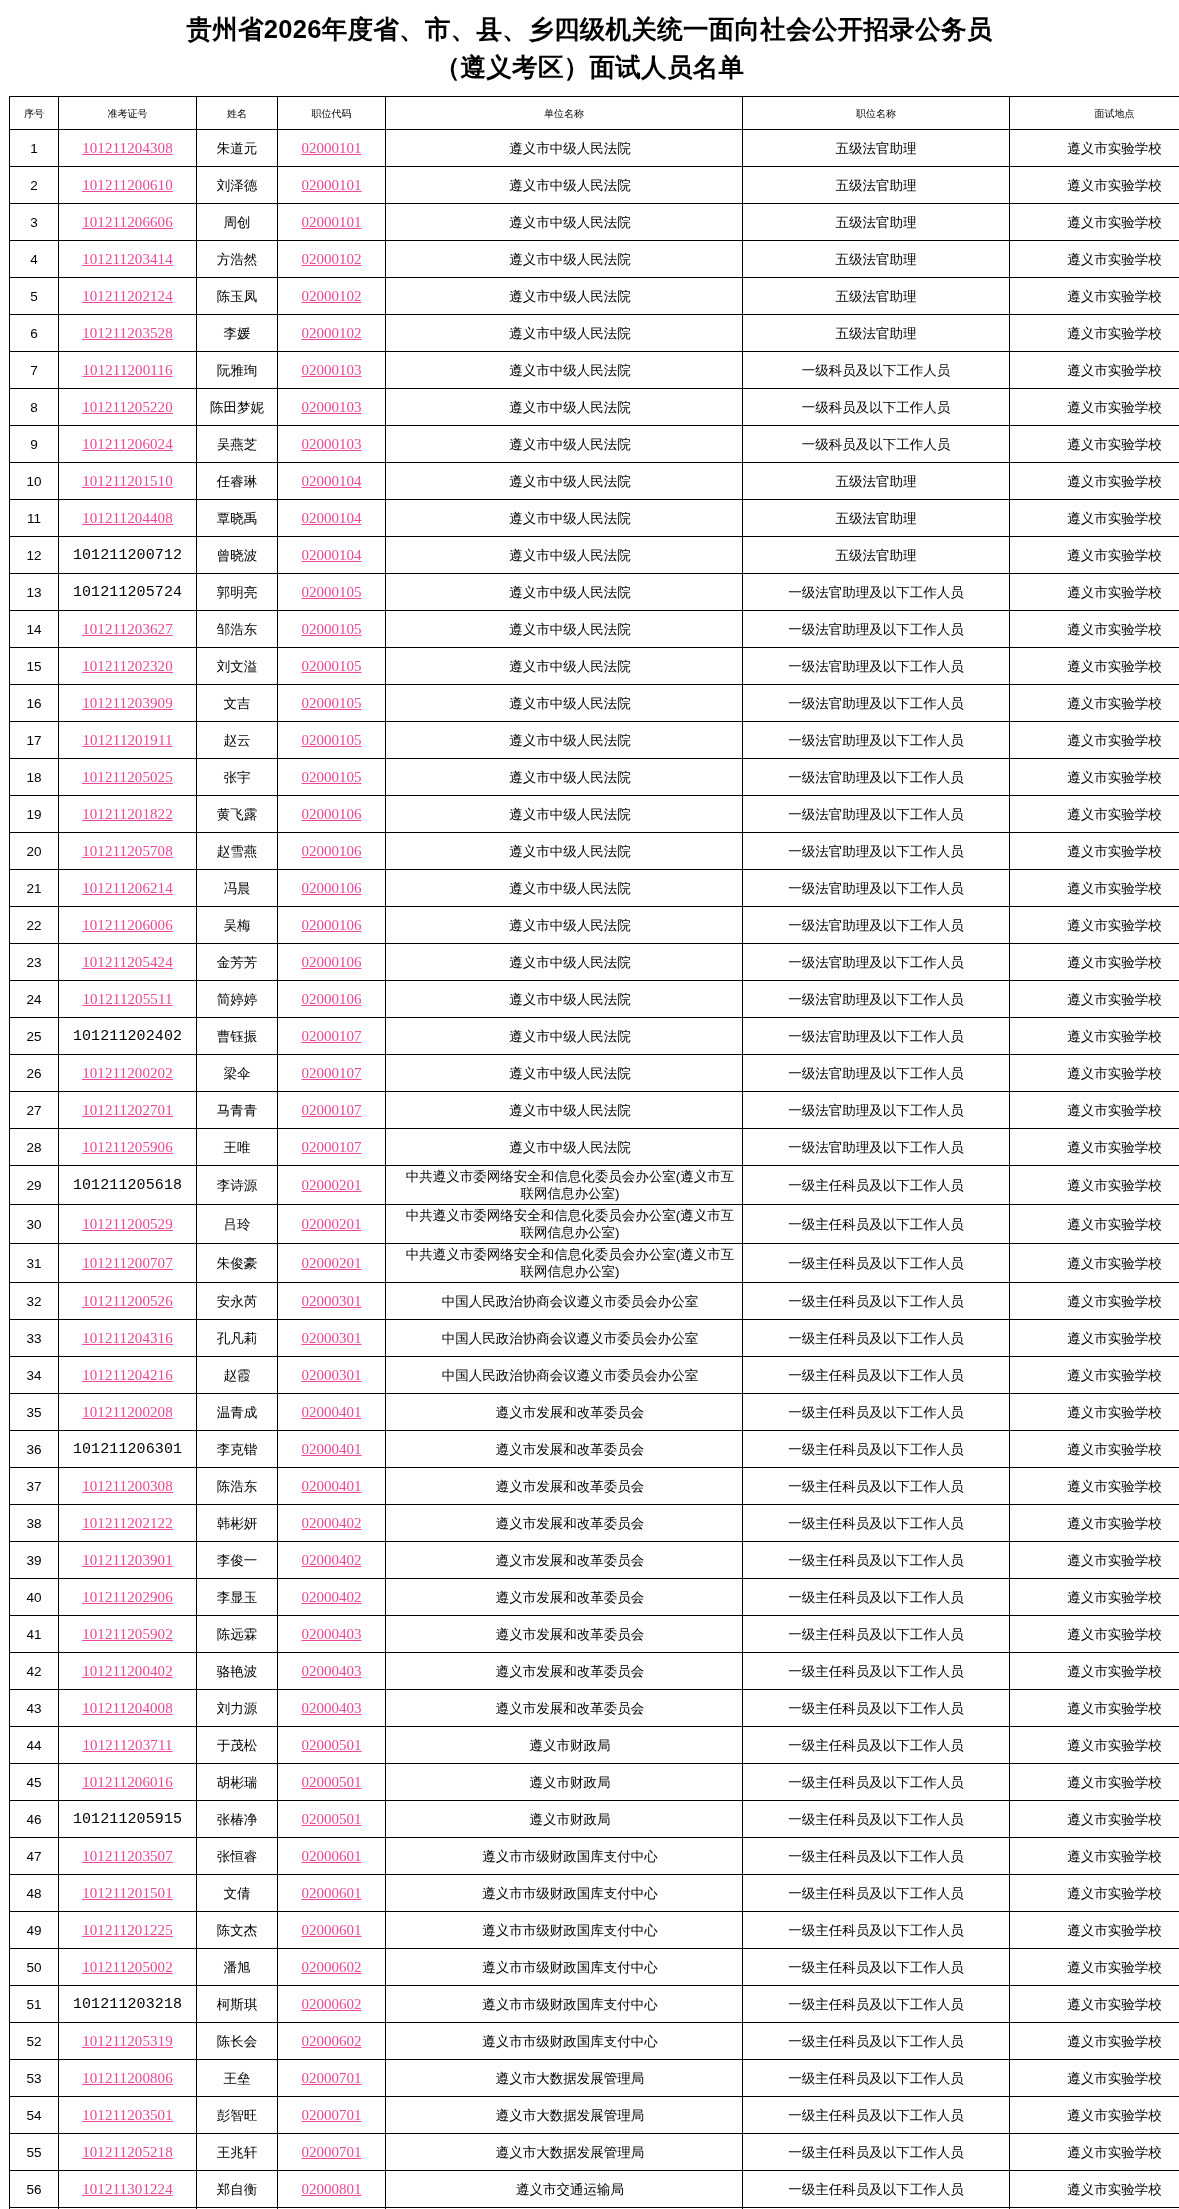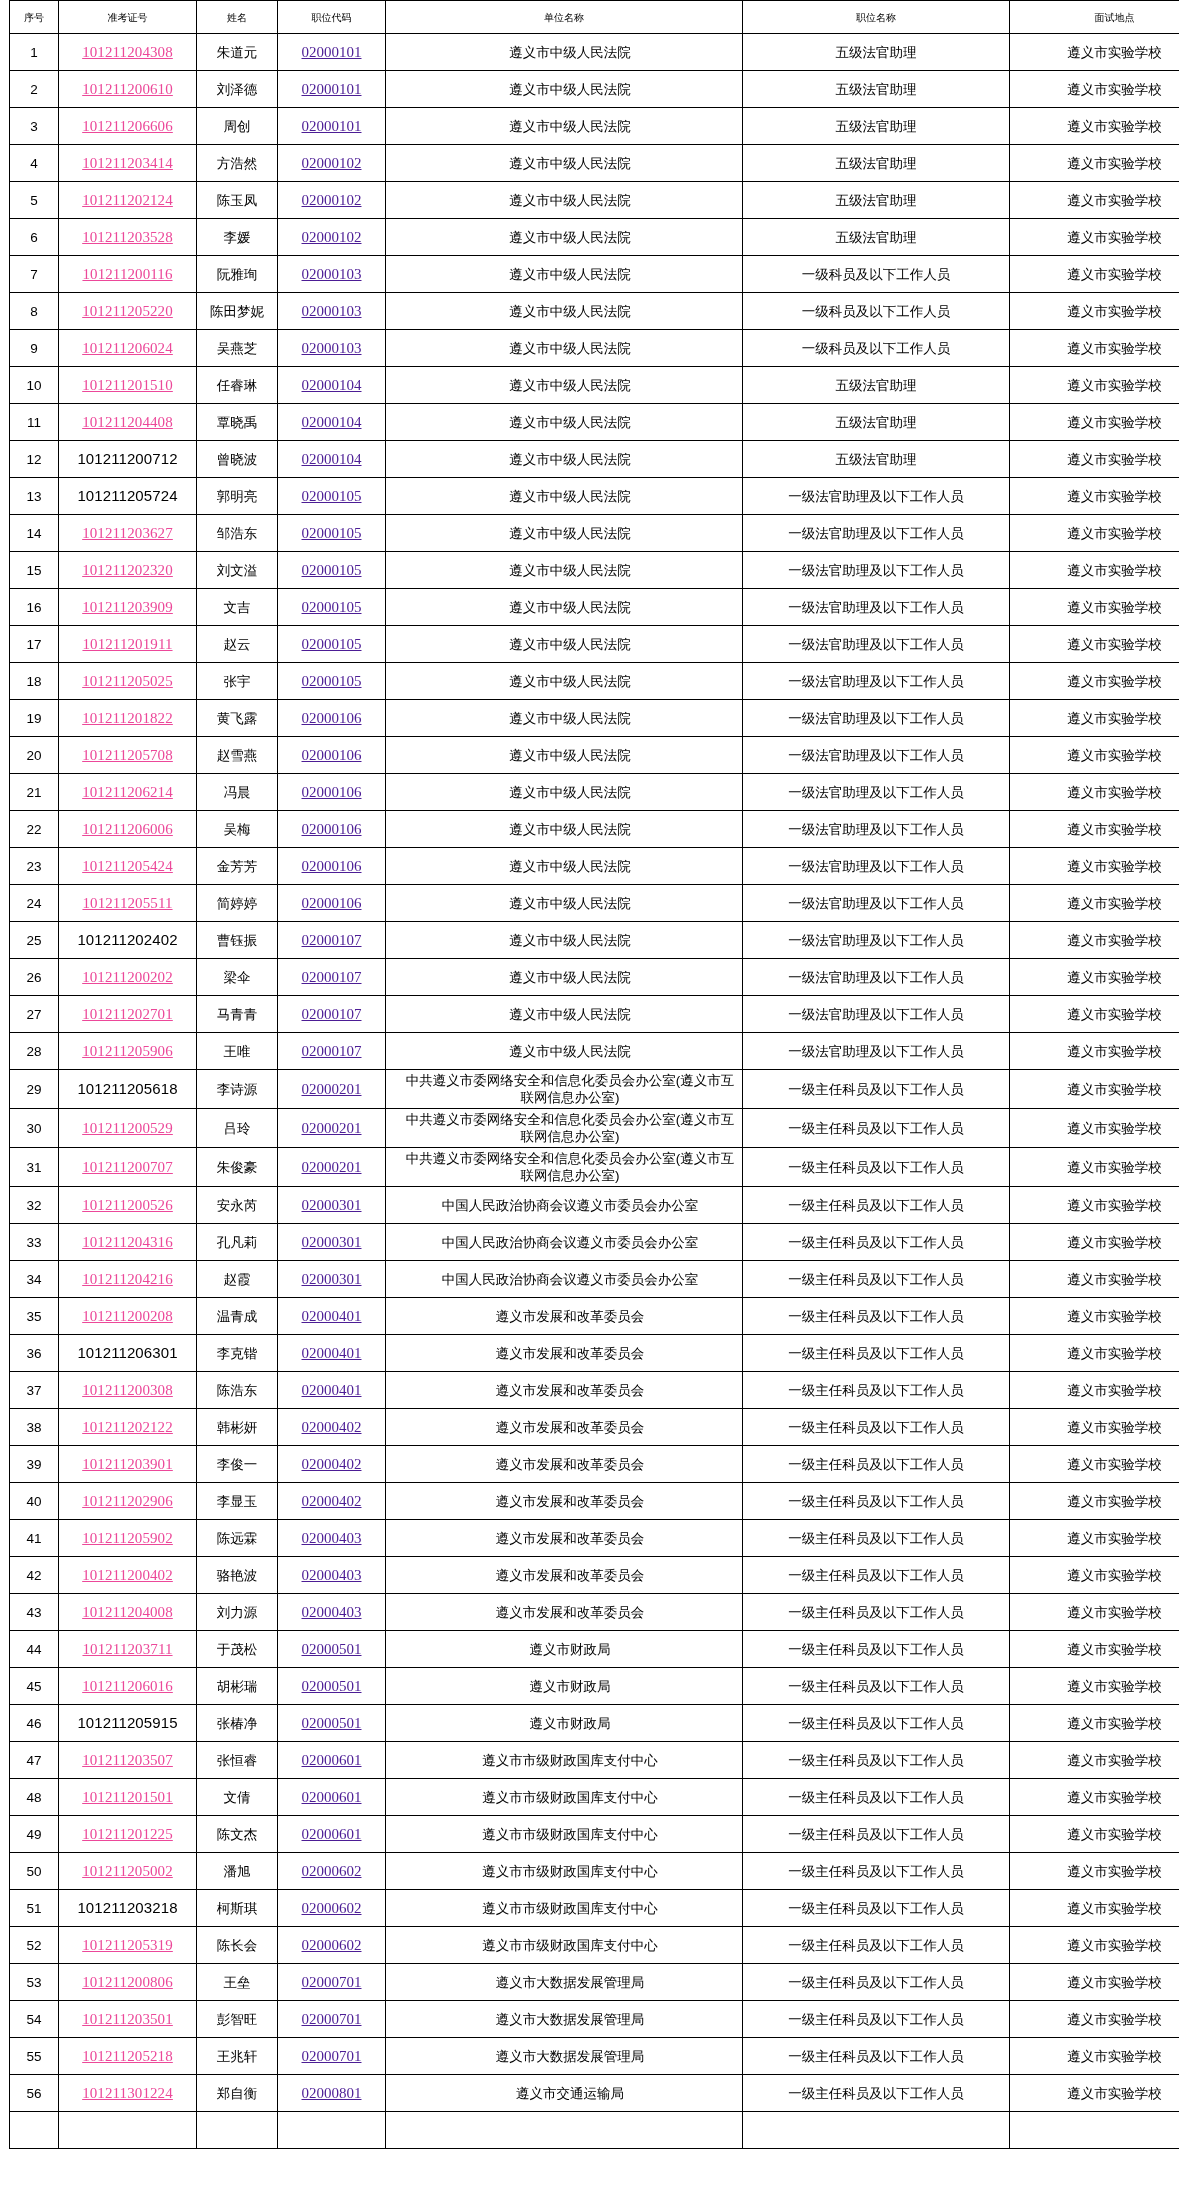--- a/index.html
+++ b/index.html
@@ -77,42 +77,46 @@
     color: #ec4899;
     text-decoration: underline;
     font-family: "Liberation Serif", "DejaVu Serif", serif;
     font-size: 15px;
     letter-spacing: 0.1px;
     cursor: pointer;
   }
   .plain {
     color: #000;
     text-decoration: none;
-    font-family: Liberation Sans, sans-serif;
+    font-family: Liberation Mono, monospace;
     font-size: 15px;
     letter-spacing: 0.1px;
   }
   .codelnk {
-    color: #4c1d95;
+    color: #ec4899;
     text-decoration: underline;
     font-family: "Liberation Serif", "DejaVu Serif", serif;
     font-size: 15px;
     cursor: pointer;
   }
   .unit-wrap {
     display: block;
     line-height: 17px;
     margin-left: 12px;
   }
 </style>
 </head>
 <body>
 
 <div class="page">
 
+  <div class="title-block">
+    <div class="title-line">贵州省2026年度省、市、县、乡四级机关统一面向社会公开招录公务员</div>
+    <div class="title-line">（遵义考区）面试人员名单</div>
+  </div>
 
   <table class="roster">
     <thead>
       <tr>
         <th class="c-seq">序号</th>
         <th class="c-ticket">准考证号</th>
         <th class="c-name">姓名</th>
         <th class="c-code">职位代码</th>
         <th class="c-unit">单位名称</th>
         <th class="c-pos">职位名称</th>

